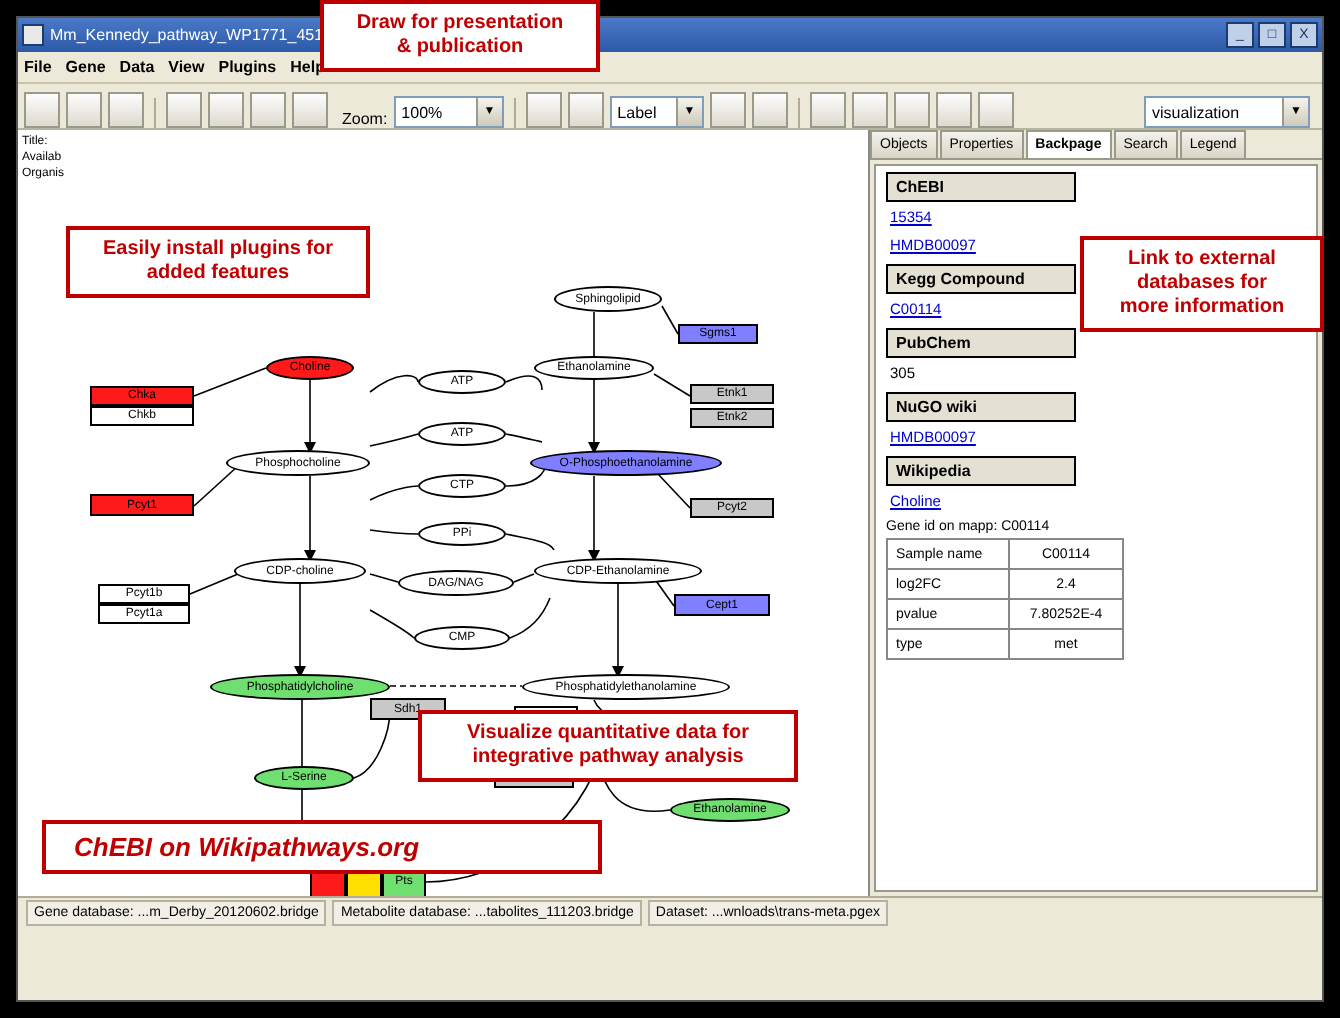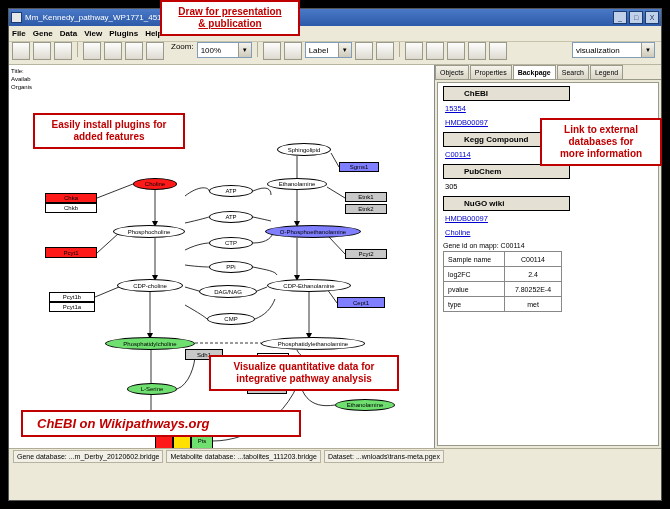--- a/index.html
+++ b/index.html
@@ -10,21 +10,21 @@
   .titlebar{height:17px;background:linear-gradient(#4a79c8,#2c5aa8);display:flex;align-items:center;padding:0 2px;}
   .titlebar .tdot{width:9px;height:9px;background:#e8e8e8;border:1px solid #1a3c6e;margin-right:3px;}
   .titlebar .ttext{color:#fff;font-size:8px;flex:1;white-space:nowrap;overflow:hidden;}
   .winbtns{display:flex;gap:2px;}
   .winbtns span{width:12px;height:11px;background:#bfd0e8;border:1px solid #1a3c6e;font-size:7px;line-height:11px;text-align:center;color:#13305e;}
 
   
   .menubar{height:15px;background:#ece9d8;border-bottom:1px solid #c8c4ac;display:flex;align-items:center;font-size:8px;padding-left:3px;gap:7px;color:#000;font-weight:bold;}
 
   
-  .toolbar{height:22px;background:#ece9d8;border-bottom:1px solid #b8b4a0;display:flex;align-items:flex-start;padding:0 3px;gap:3px;position:relative;}
+  .toolbar{height:22px;background:#ece9d8;border-bottom:1px solid #b8b4a0;display:flex;align-items:flex-end;padding:0 3px;gap:3px;position:relative;}
   .tbtn{width:16px;height:16px;border:1px solid #9a9a8a;background:linear-gradient(#fdfdfd,#dedad0);display:inline-block;}
   .tsep{width:1px;height:15px;background:#b0ac98;margin:0 2px;}
   .zoomlabel{font-size:8px;margin-left:4px;}
   .combo{height:14px;border:1px solid #7f9db9;background:#fff;font-size:8px;display:flex;align-items:center;padding-left:3px;position:relative;}
   .combo .arrow{position:absolute;right:0;top:0;width:12px;height:100%;background:linear-gradient(#f5f3ec,#cfcabb);border-left:1px solid #9a9a8a;display:flex;align-items:center;justify-content:center;font-size:6px;}
   .vis-combo{position:absolute;right:6px;width:78px;}
 
   
   .main{display:flex;height:383px;}
   .canvaswrap{width:425px;background:#fff;border-right:1px solid #8a8a8a;position:relative;overflow:hidden;}
@@ -44,21 +44,21 @@
   .gray{background:#c8c8c8;}
   .yellow{background:#ffe000;}
 
   svg.edges{position:absolute;left:0;top:0;width:425px;height:383px;pointer-events:none;}
 
   
   .tabs{display:flex;height:14px;background:#ece9d8;font-size:7px;border-bottom:1px solid #9a9a8a;}
   .tab{padding:1px 4px;border:1px solid #9a9a8a;border-bottom:none;background:linear-gradient(#f4f2ea,#d9d5c6);margin-right:1px;line-height:12px;}
   .tab.active{background:#fff;font-weight:bold;}
   .sidebody{flex:1;background:#fff;border:1px solid #9a9a8a;margin:2px;overflow:hidden;position:relative;padding:3px 5px;font-size:8px;}
-  .secthead{border:1px solid #000;background:#e4e0d4;font-weight:bold;font-size:8px;padding:2px 20px;margin-bottom:2px;display:inline-block;min-width:85px;}
+  .secthead{border:1px solid #000;background:#e4e0d4;font-weight:bold;font-size:8px;padding:2px 4px;margin-bottom:2px;display:inline-block;min-width:85px;}
   .link{color:#0000cc;text-decoration:underline;font-size:7.5px;display:block;margin:1px 0 5px 2px;}
   .plainval{font-size:7.5px;margin:1px 0 5px 2px;}
   .exprhead{font-weight:bold;font-size:8px;margin:4px 0 3px 0;}
   .geneid{font-size:7px;margin-bottom:2px;}
   table.expr{border-collapse:collapse;font-size:7px;}
   table.expr td{border:1px solid #888;padding:1px 4px;height:12px;}
   table.expr td.k{width:52px;}
   table.expr td.v{width:48px;text-align:center;}
 
   
@@ -246,20 +246,21 @@
 
         <div class="secthead">Kegg Compound</div>
         <a class="link" href="#">C00114</a>
 
         <div class="secthead">PubChem</div>
         <div class="plainval">305</div>
 
         <div class="secthead">NuGO wiki</div>
         <a class="link" href="#">HMDB00097</a>
 
+        <div class="secthead">Wikipedia</div>
         <a class="link" href="#">Choline</a>
 
         <div class="geneid">Gene id on mapp: C00114</div>
         <table class="expr">
           <tbody>
               <tr>
             <td class="k">Sample name</td>
             <td class="v">C00114</td>
           </tr>
           <tr>
@@ -280,14 +281,14 @@
     </div>
   </div>
 
   <div class="statusbar">
     <span class="cell">Gene database: ...m_Derby_20120602.bridge</span>
     <span class="cell">Metabolite database: ...tabolites_111203.bridge</span>
     <span class="cell">Dataset: ...wnloads\trans-meta.pgex</span>
   </div>
 </div>
 
-<div class="callout" style="left:160px;top:0px;width:140px;text-decoration:underline;">Draw for presentation<br>&amp; publication</div>
+<div class="callout" style="left:160px;top:0px;width:140px;">Draw for presentation<br>&amp; publication</div>
 <div class="callout" style="left:540px;top:118px;width:122px;">Link  to external<br>databases  for<br>more information</div>
 
 </body></html>

